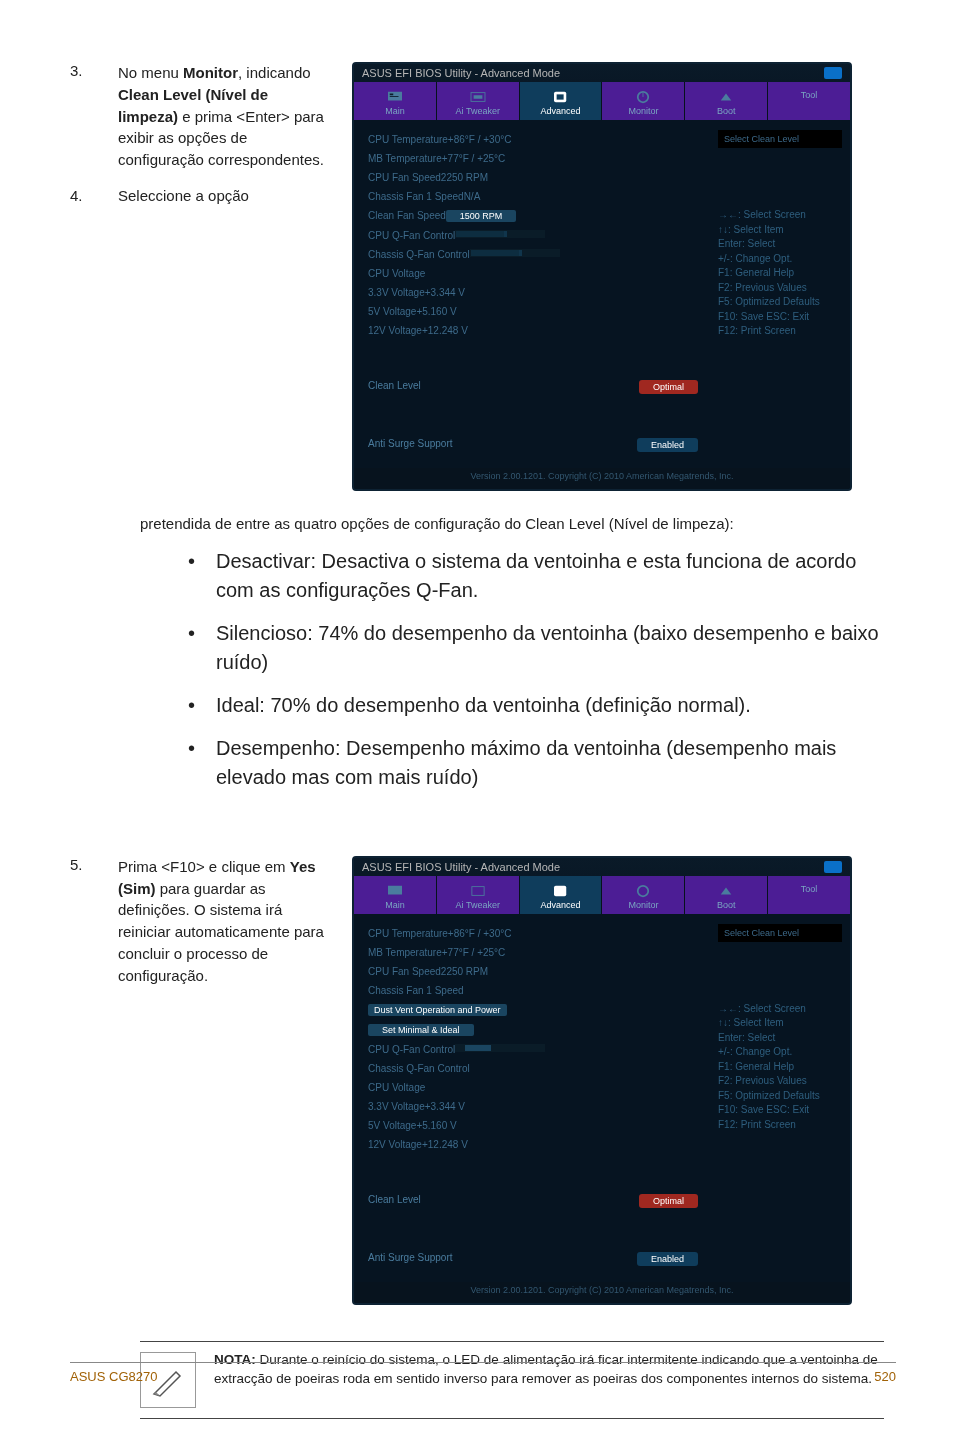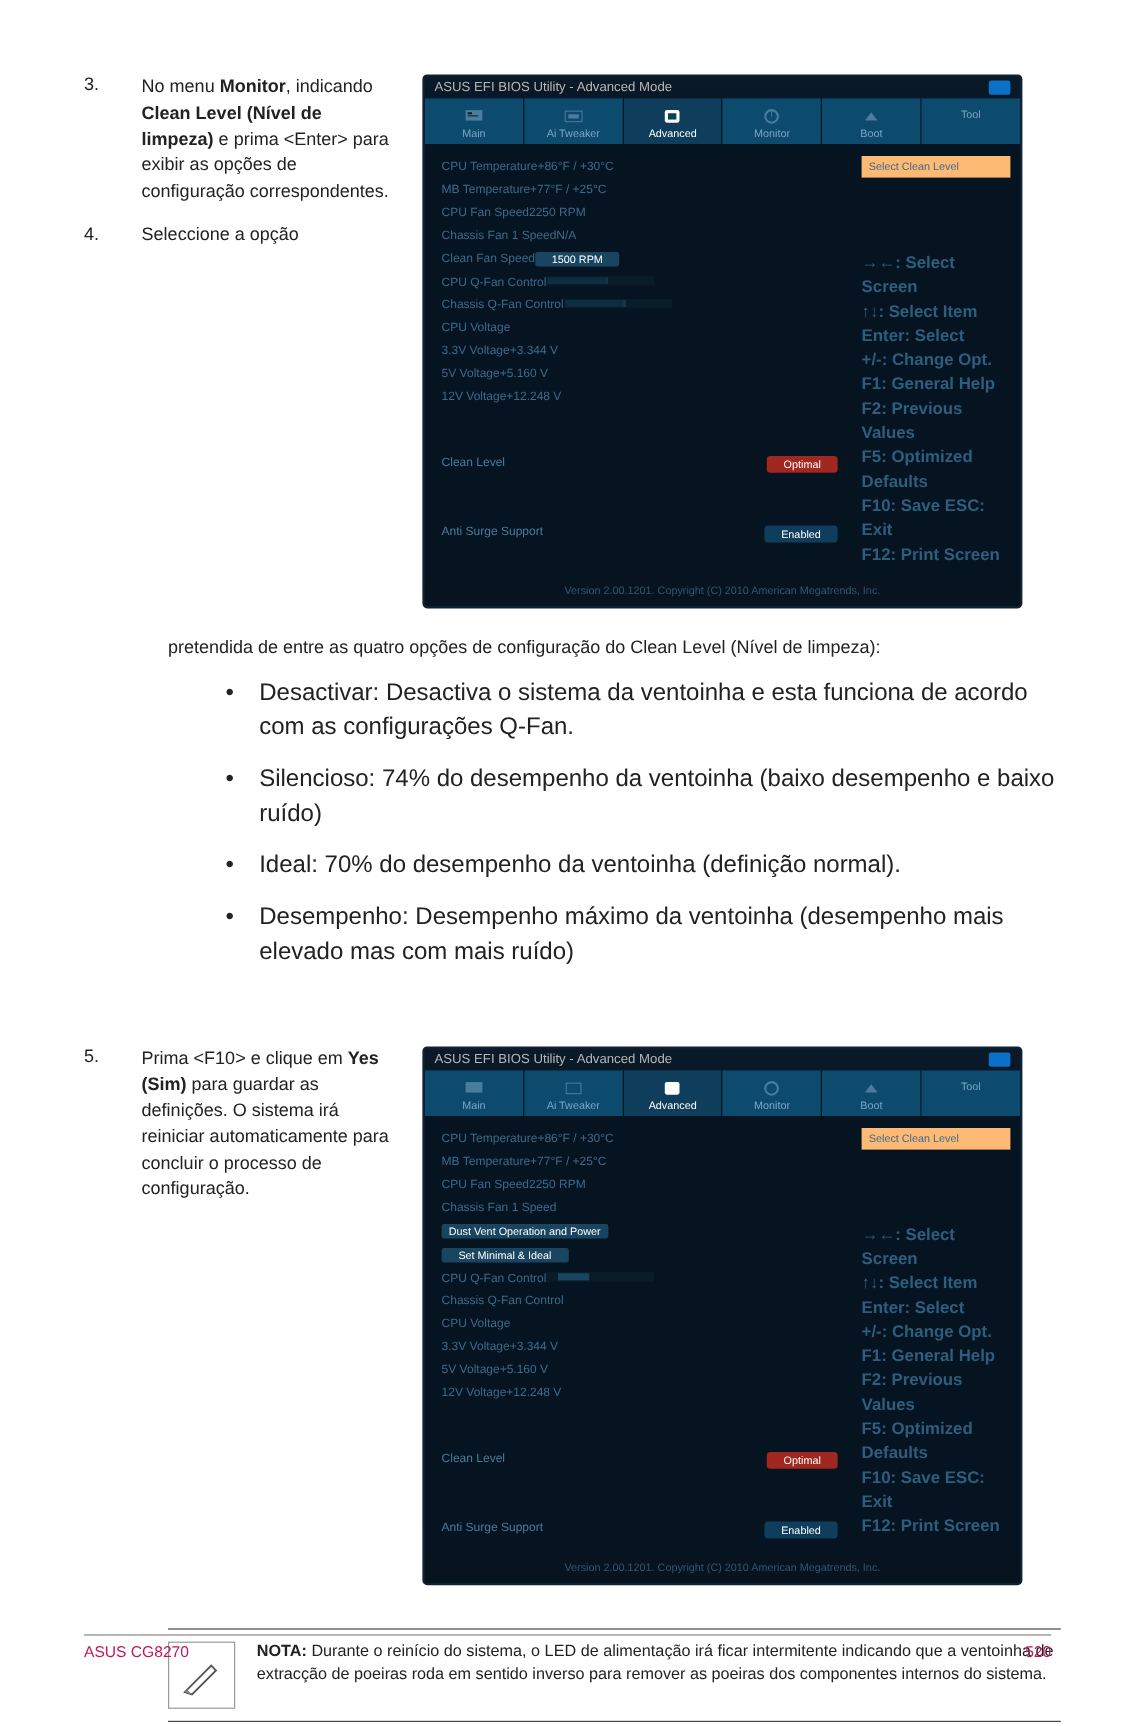--- a/index.html
+++ b/index.html
@@ -7,48 +7,48 @@
   .page { padding: 62px 70px 0 70px; position: relative; height: 1438px; }
   .row { display: flex; gap: 24px; margin-bottom: 10px; }
   .numcol { width: 24px; flex: none; font-size: 15px; }
   .txtcol { flex: 1; font-size: 15px; line-height: 1.45; }
   .imgcol { flex: none; }
   .bold { font-weight: 700; }
   .bios-shot { width: 500px; background: #061421; border: 2px solid #0d2233; border-radius: 4px; position: relative; overflow: hidden; font-size: 10px; color: #4a7c9e; }
   .bios-title { background: linear-gradient(#0a1a28,#091826); color: #b6b6b6; font-size: 11px; padding: 3px 8px; display:flex; justify-content:space-between; }
   .bios-title .plug { width:18px; height:12px; background:#0a70c8; border-radius:2px; }
   .bios-tabs { display: flex; }
-  .bios-tab { flex: 1; text-align: center; padding: 8px 0 4px 0; color: #7aa5c2; font-size: 9px; background:#0c4a6e; border-right:1px solid #06121c; }
+  .bios-tab { flex: 1; text-align: center; padding: 8px 0 4px 0; color: #7aa5c2; font-size: 9px; background:#4c1d95; border-right:1px solid #06121c; }
   .bios-tab.active { background: #0f3d5c; color:#fff; }
   .bios-tab .ico { display:block; margin:0 auto 2px auto; width:18px; height:14px; }
   .bios-body { display:flex; }
   .bios-main { flex:1; padding: 10px 12px 12px 14px; }
   .bios-side { width: 140px; padding: 10px 8px 12px 8px; font-size: 9px; color:#4d7692; }
   .bline { display:flex; justify-content:flex-start; padding: 4px 0; color:#4d7692; font-size:10px; }
   .bline .lab { color:#3d6a8a; }
   .bline .val { color:#3d6a8a; }
   .bline.sel .val { background:#1a4560; color:#fff; padding:1px 14px; border-radius:2px; font-size:9px; }
   .bline.bar .val { width: 90px; height:8px; background:linear-gradient(90deg,#0d2d40 0 55%, #10354c 55% 58%, #0a1c28 58% 100%); border:1px solid #0a1c28; padding:0;}
   .bline.range .val { width:90px; height:8px; background:#0a1c28; border:1px solid #0a1c28; padding:0; position:relative;}
   .bline.range .val::before { content:""; position:absolute; left:10%; width:30%; top:0; bottom:0; background:#1a4560;}
   .btnrow { display:flex; justify-content:space-between; gap:24px; padding:4px 0;margin-top:36px;}
   .bios-btn { font-size:9px; padding:2px 14px; border-radius:3px; color:#fff; }
   .btn-opt { background:#a02820; }
   .btn-def { background:#0f3d5c; }
-  .side-head { background:#fdba74; color:#3d6a8a; padding:4px 6px; margin-bottom:60px; font-size:9px;}
-  .side-keys { color:#2e5e7e; line-height:1.45; font-size:14px; white-space:pre-line;font-weight:bold;}
+  .side-head { background:#000000; color:#3d6a8a; padding:4px 6px; margin-bottom:60px; font-size:9px;}
+  .side-keys { color:#2e5e7e; line-height:1.45; font-size:10px; white-space:pre-line;}
   .bios-foot { font-size:9px; color:#335770; padding:3px 10px 8px 10px; text-align:center; background:#07131e;}
   .para { font-size:15px; line-height:1.45; margin: 22px 0 12px 70px; }
   .bullets { margin: 6px 0 0 118px; }
   .bullets li { font-size:20px; line-height:1.45; margin-bottom: 14px; list-style: none; position:relative; padding-left: 28px;}
   .bullets li::before { content:"•"; position:absolute; left:0; top:0; }
   .note-box { display:flex; align-items:flex-start; gap:18px; margin: 36px 0 0 70px; border-top:1px solid #444; border-bottom:1px solid #444; padding:8px 0 10px 0;}
   .note-ico { width:56px; height:56px; flex:none; border:1px solid #999; display:flex; align-items:center; justify-content:center; margin-top:2px;}
   .note-txt { font-size:13.5px; line-height:1.45; }
-  .footer { position:absolute; bottom:54px; left:70px; right:78px; border-top:1px solid #888; padding-top:6px; display:flex; justify-content:space-between; font-size:13px; color:#be185d;}
+  .footer { position:absolute; bottom:54px; left:70px; right:58px; border-top:1px solid #888; padding-top:6px; display:flex; justify-content:space-between; font-size:13px; color:#a16207;}
   svg.tabico { width:18px; height:14px; }
 </style>
 </head>
 <body>
 
 <div class="page">
 
   <div class="row">
     <div class="numcol">3.</div>
     <div class="txtcol" style="max-width:210px">

